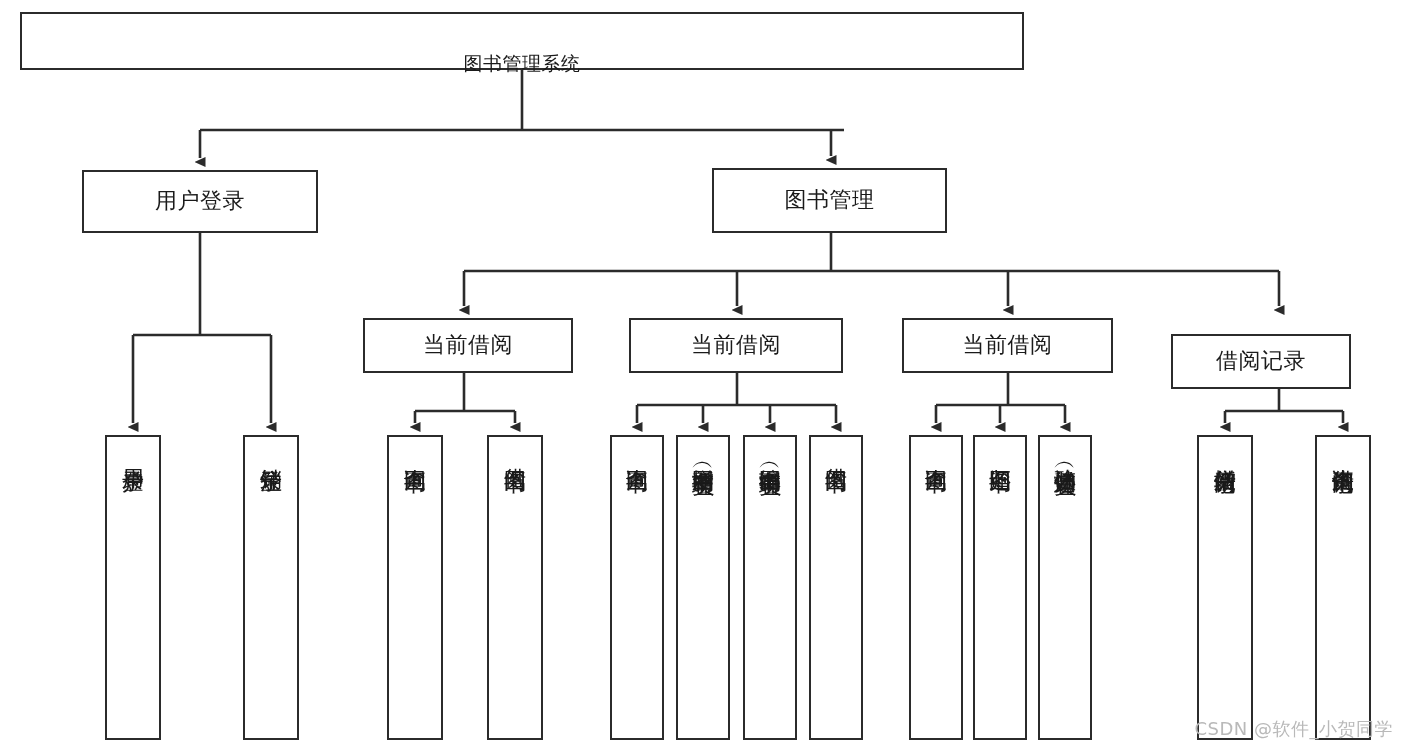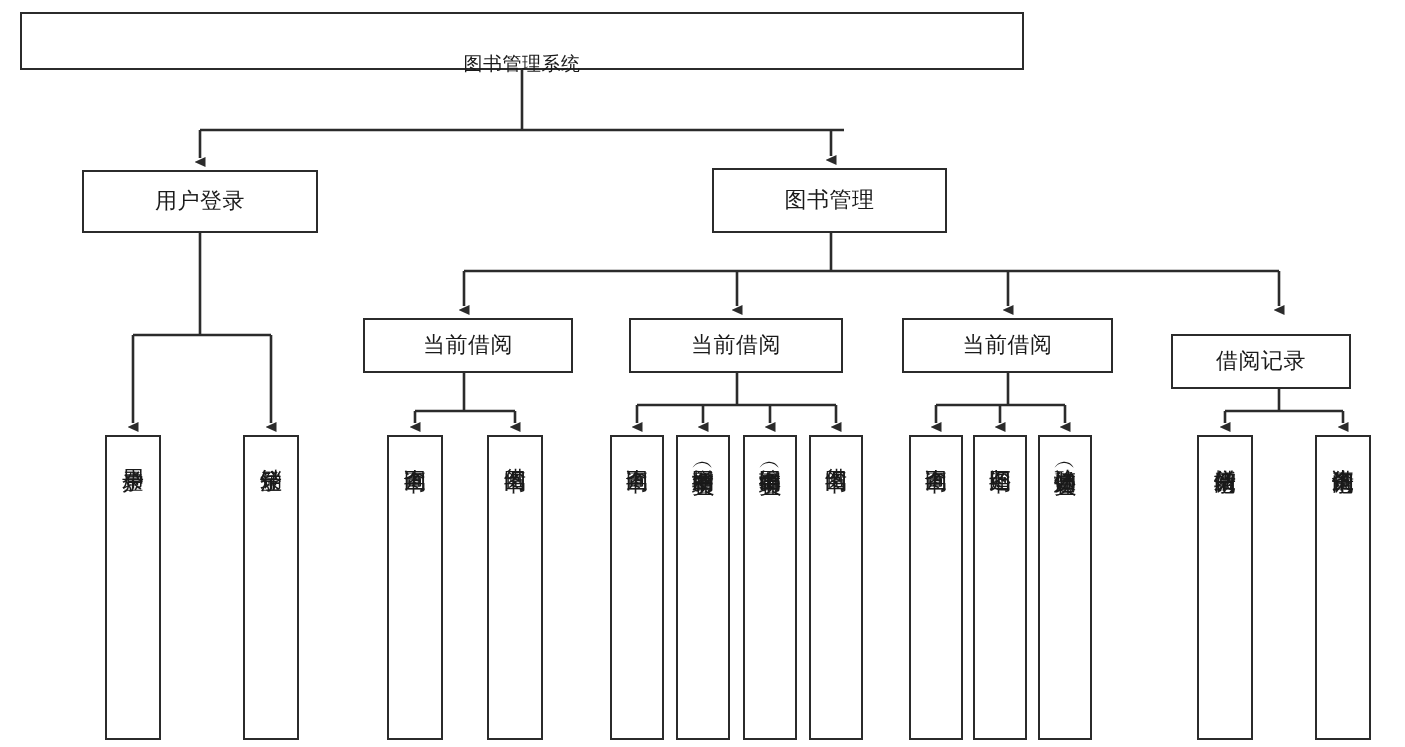--- a/index.html
+++ b/index.html
@@ -197,14 +197,15 @@
   </div>
 
   <div class="node leaf" style="left:1197px; top:435px; width:56px; height:305px;">
     <span class="node-label">新增借阅记录</span>
   </div>
 
   <div class="node leaf" style="left:1315px; top:435px; width:56px; height:305px;">
     <span class="node-label">查询借阅记录</span>
   </div>
 
+  <div id="watermark">CSDN @软件_小贺同学</div>
 
 </div>
 
 </body></html>

